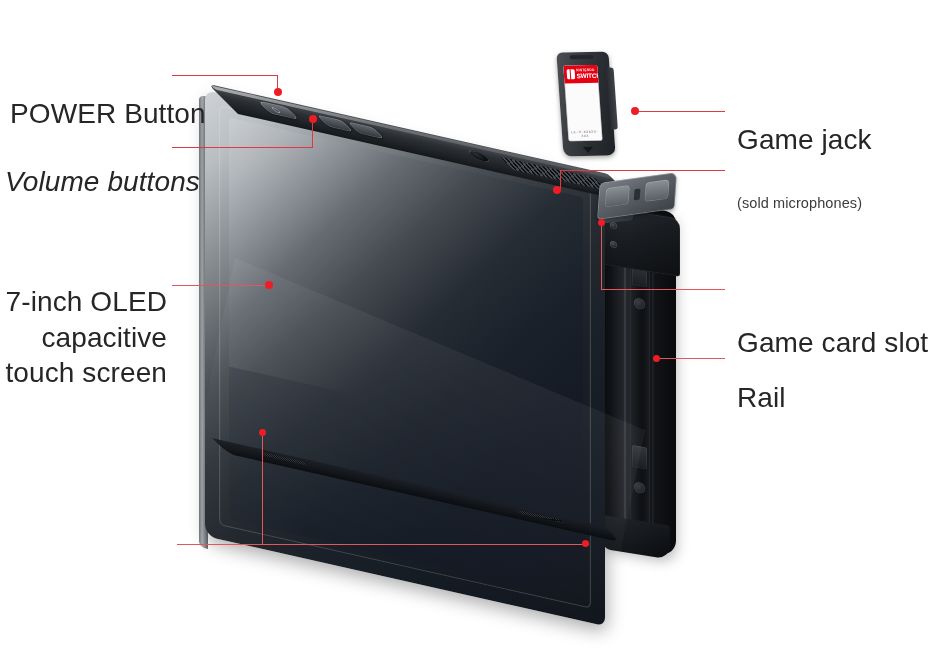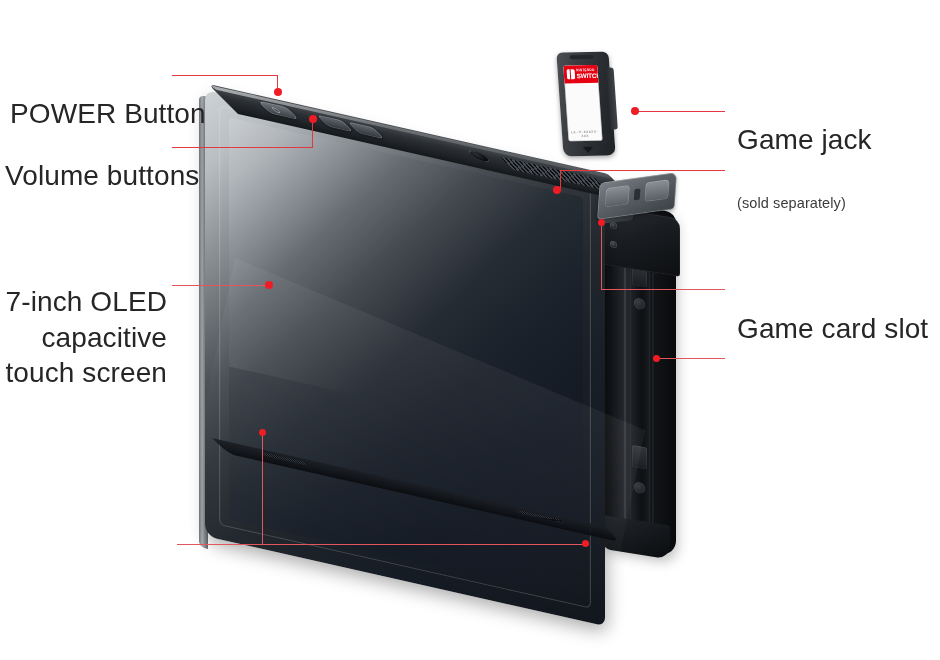--- a/index.html
+++ b/index.html
@@ -514,21 +514,21 @@
     </div>
   </div>
 
   <div class="label" style="left:10px; top:62px;">
     <span class="title">POWER Button</span>
   </div>
   <div class="lead h" style="left:172px; top:75px; width:106px;"></div>
   <div class="lead v" style="left:277px; top:75px; height:17px;"></div>
   <div class="dot" style="left:274px; top:88px;"></div>
 
-  <div class="label" style="left:5px; top:124px;">
+  <div class="label" style="left:5px; top:130px;font-style:italic;">
     <span class="title">Volume buttons</span>
   </div>
   <div class="lead h" style="left:172px; top:147px; width:141px;"></div>
   <div class="lead v" style="left:312px; top:121px; height:27px;"></div>
   <div class="dot" style="left:309px; top:115px;"></div>
 
   <div class="label multiline right-al" style="left:0px; top:248px; width:167px;">
     <span class="title">7-inch OLED
 capacitive
 touch screen</span>
@@ -536,34 +536,37 @@
   <div class="lead h pale" style="left:172px; top:285px; width:99px;"></div>
   <div class="dot" style="left:265px; top:281px;"></div>
 
   <div class="lead h pale" style="left:177px; top:544px; width:412px;"></div>
   <div class="lead v pale" style="left:262px; top:434px; height:111px;"></div>
   <div class="dot sm" style="left:259px; top:429px;"></div>
   <div class="dot sm" style="left:582px; top:540px;"></div>
 
   <div class="label" style="left:737px; top:88px;">
     <span class="title">Game jack</span>
-    <span class="sub">(sold separately)</span>
+    <span class="sub">(sold microphones)</span>
   </div>
   <div class="lead h" style="left:637px; top:111px; width:88px;"></div>
   <div class="dot" style="left:631px; top:107px;"></div>
 
   <div class="label" style="left:737px; top:152px; width:200px;">
   </div>
   <div class="lead h" style="left:560px; top:170px; width:165px;"></div>
   <div class="lead v" style="left:560px; top:170px; height:20px;"></div>
   <div class="dot" style="left:553px; top:186px;"></div>
 
-  <div class="label" style="left:737px; top:277px;">
+  <div class="label" style="left:737px; top:291px;">
     <span class="title">Game card slot</span>
   </div>
   <div class="lead h pale" style="left:601px; top:289px; width:124px;"></div>
   <div class="lead v pale" style="left:601px; top:224px; height:66px;"></div>
   <div class="dot sm" style="left:598px; top:219px;"></div>
 
+  <div class="label" style="left:737px; top:346px;">
+    <span class="title">Rail</span>
+  </div>
   <div class="lead h pale" style="left:660px; top:358px; width:65px;"></div>
   <div class="dot sm" style="left:653px; top:355px;"></div>
 
 </div>
 
 </body></html>

